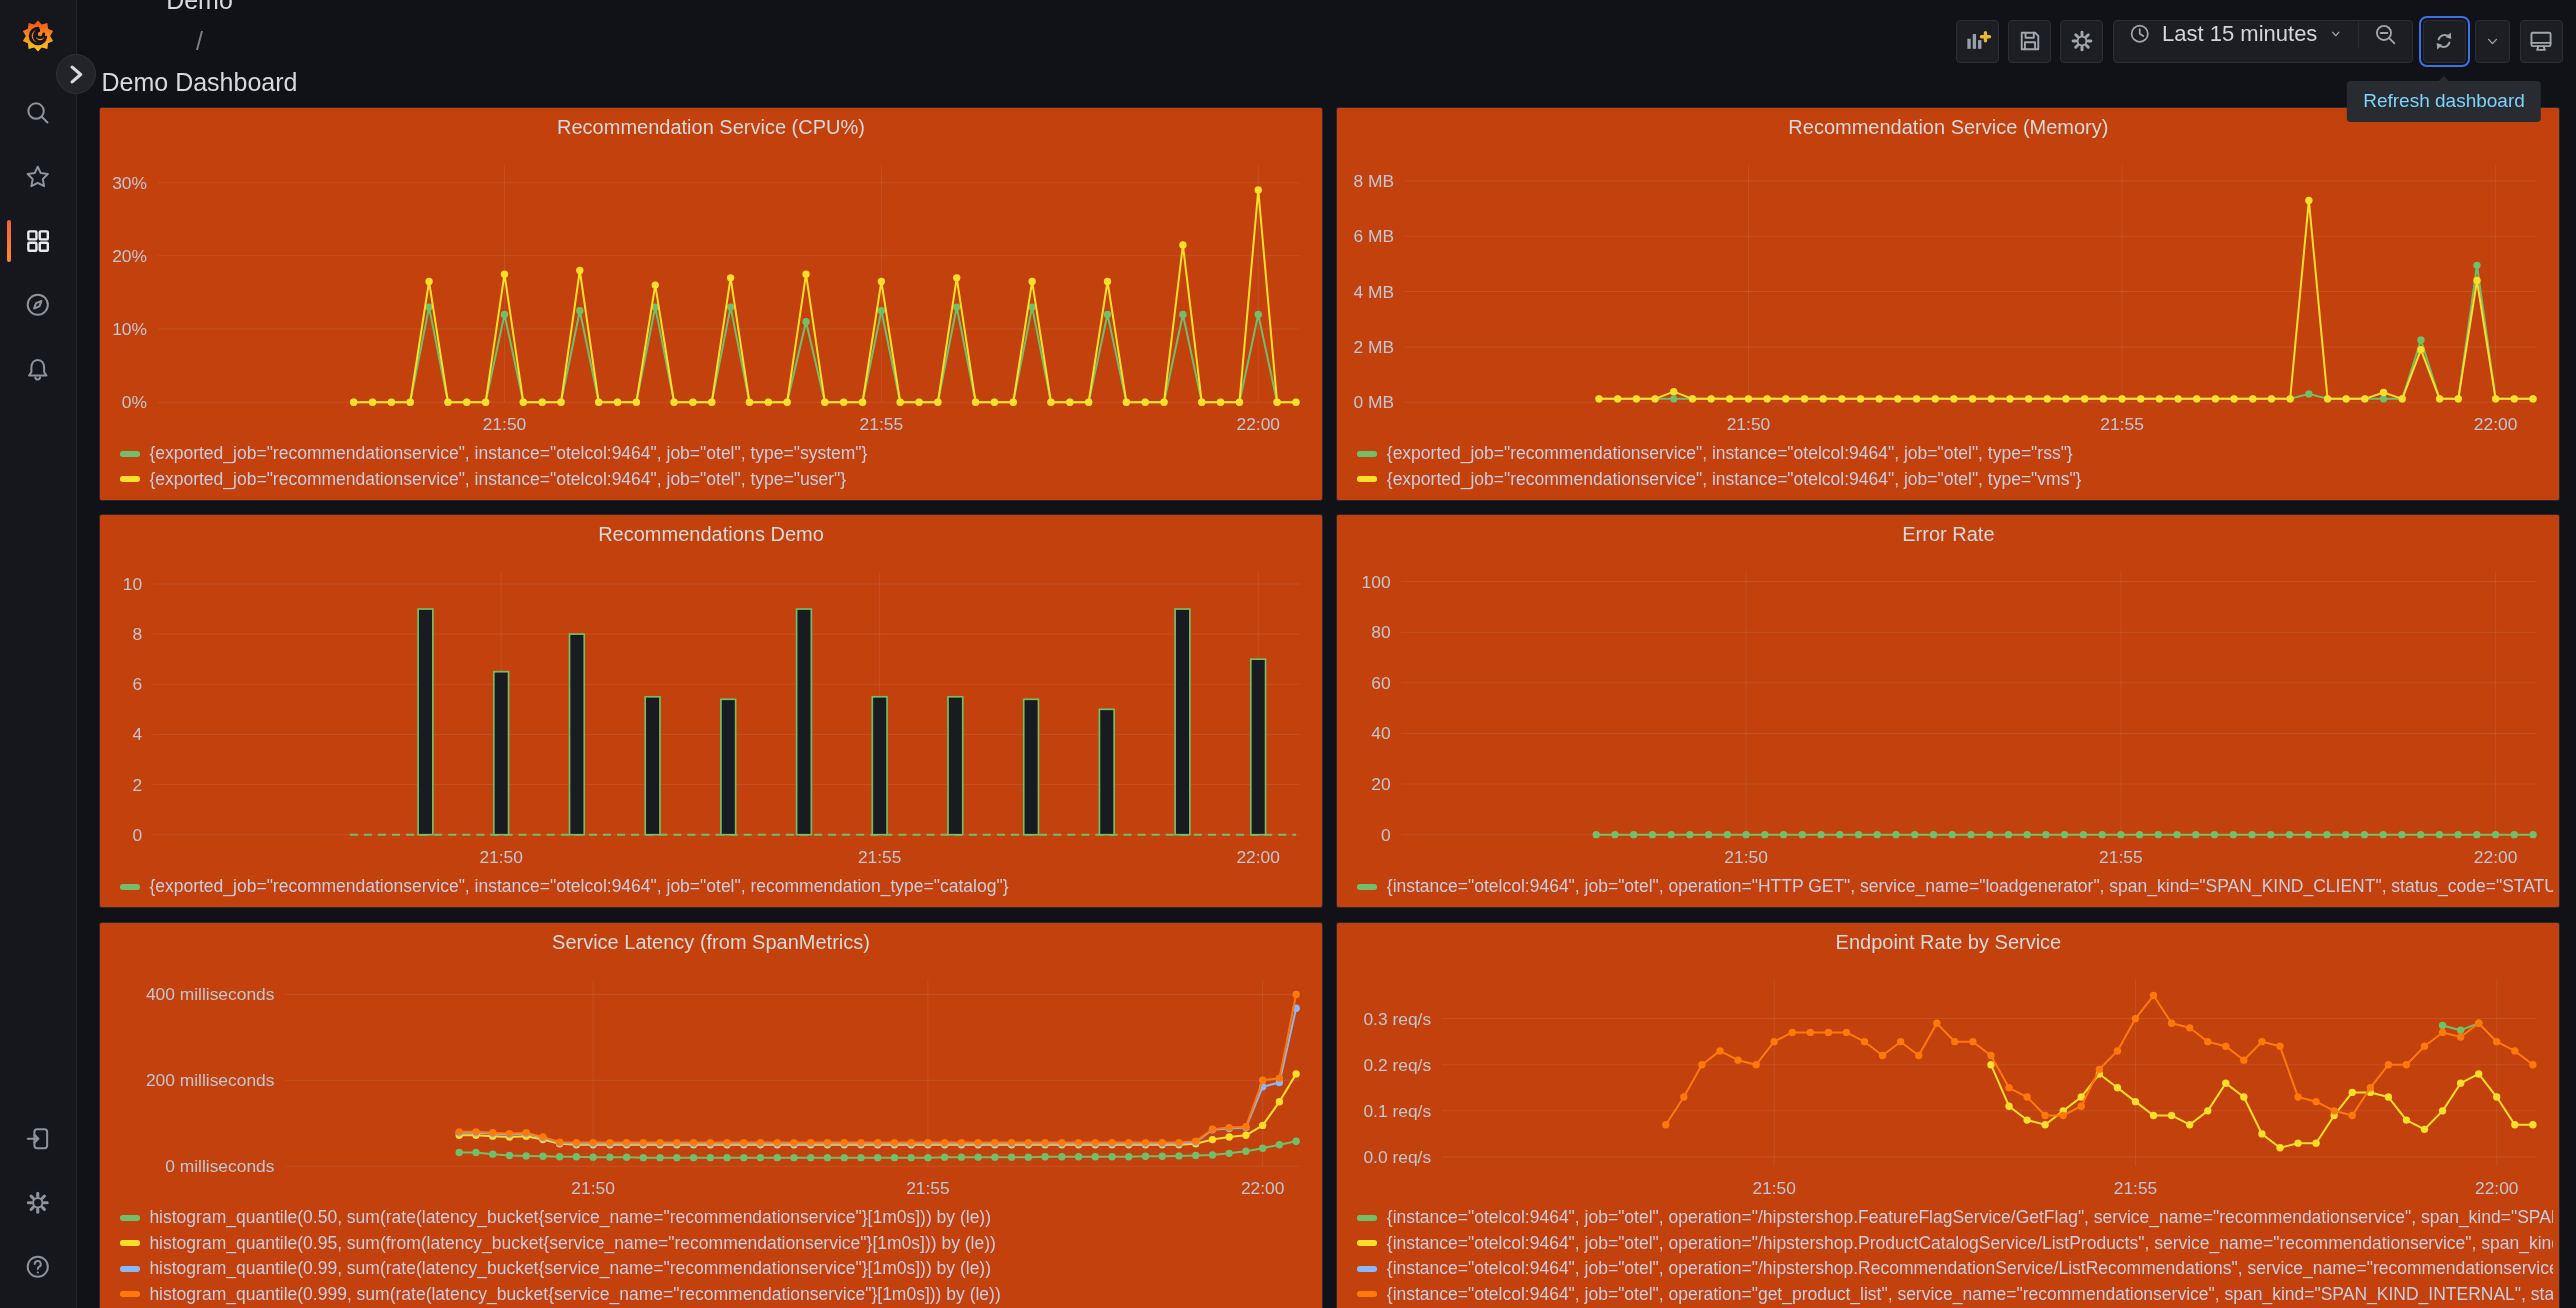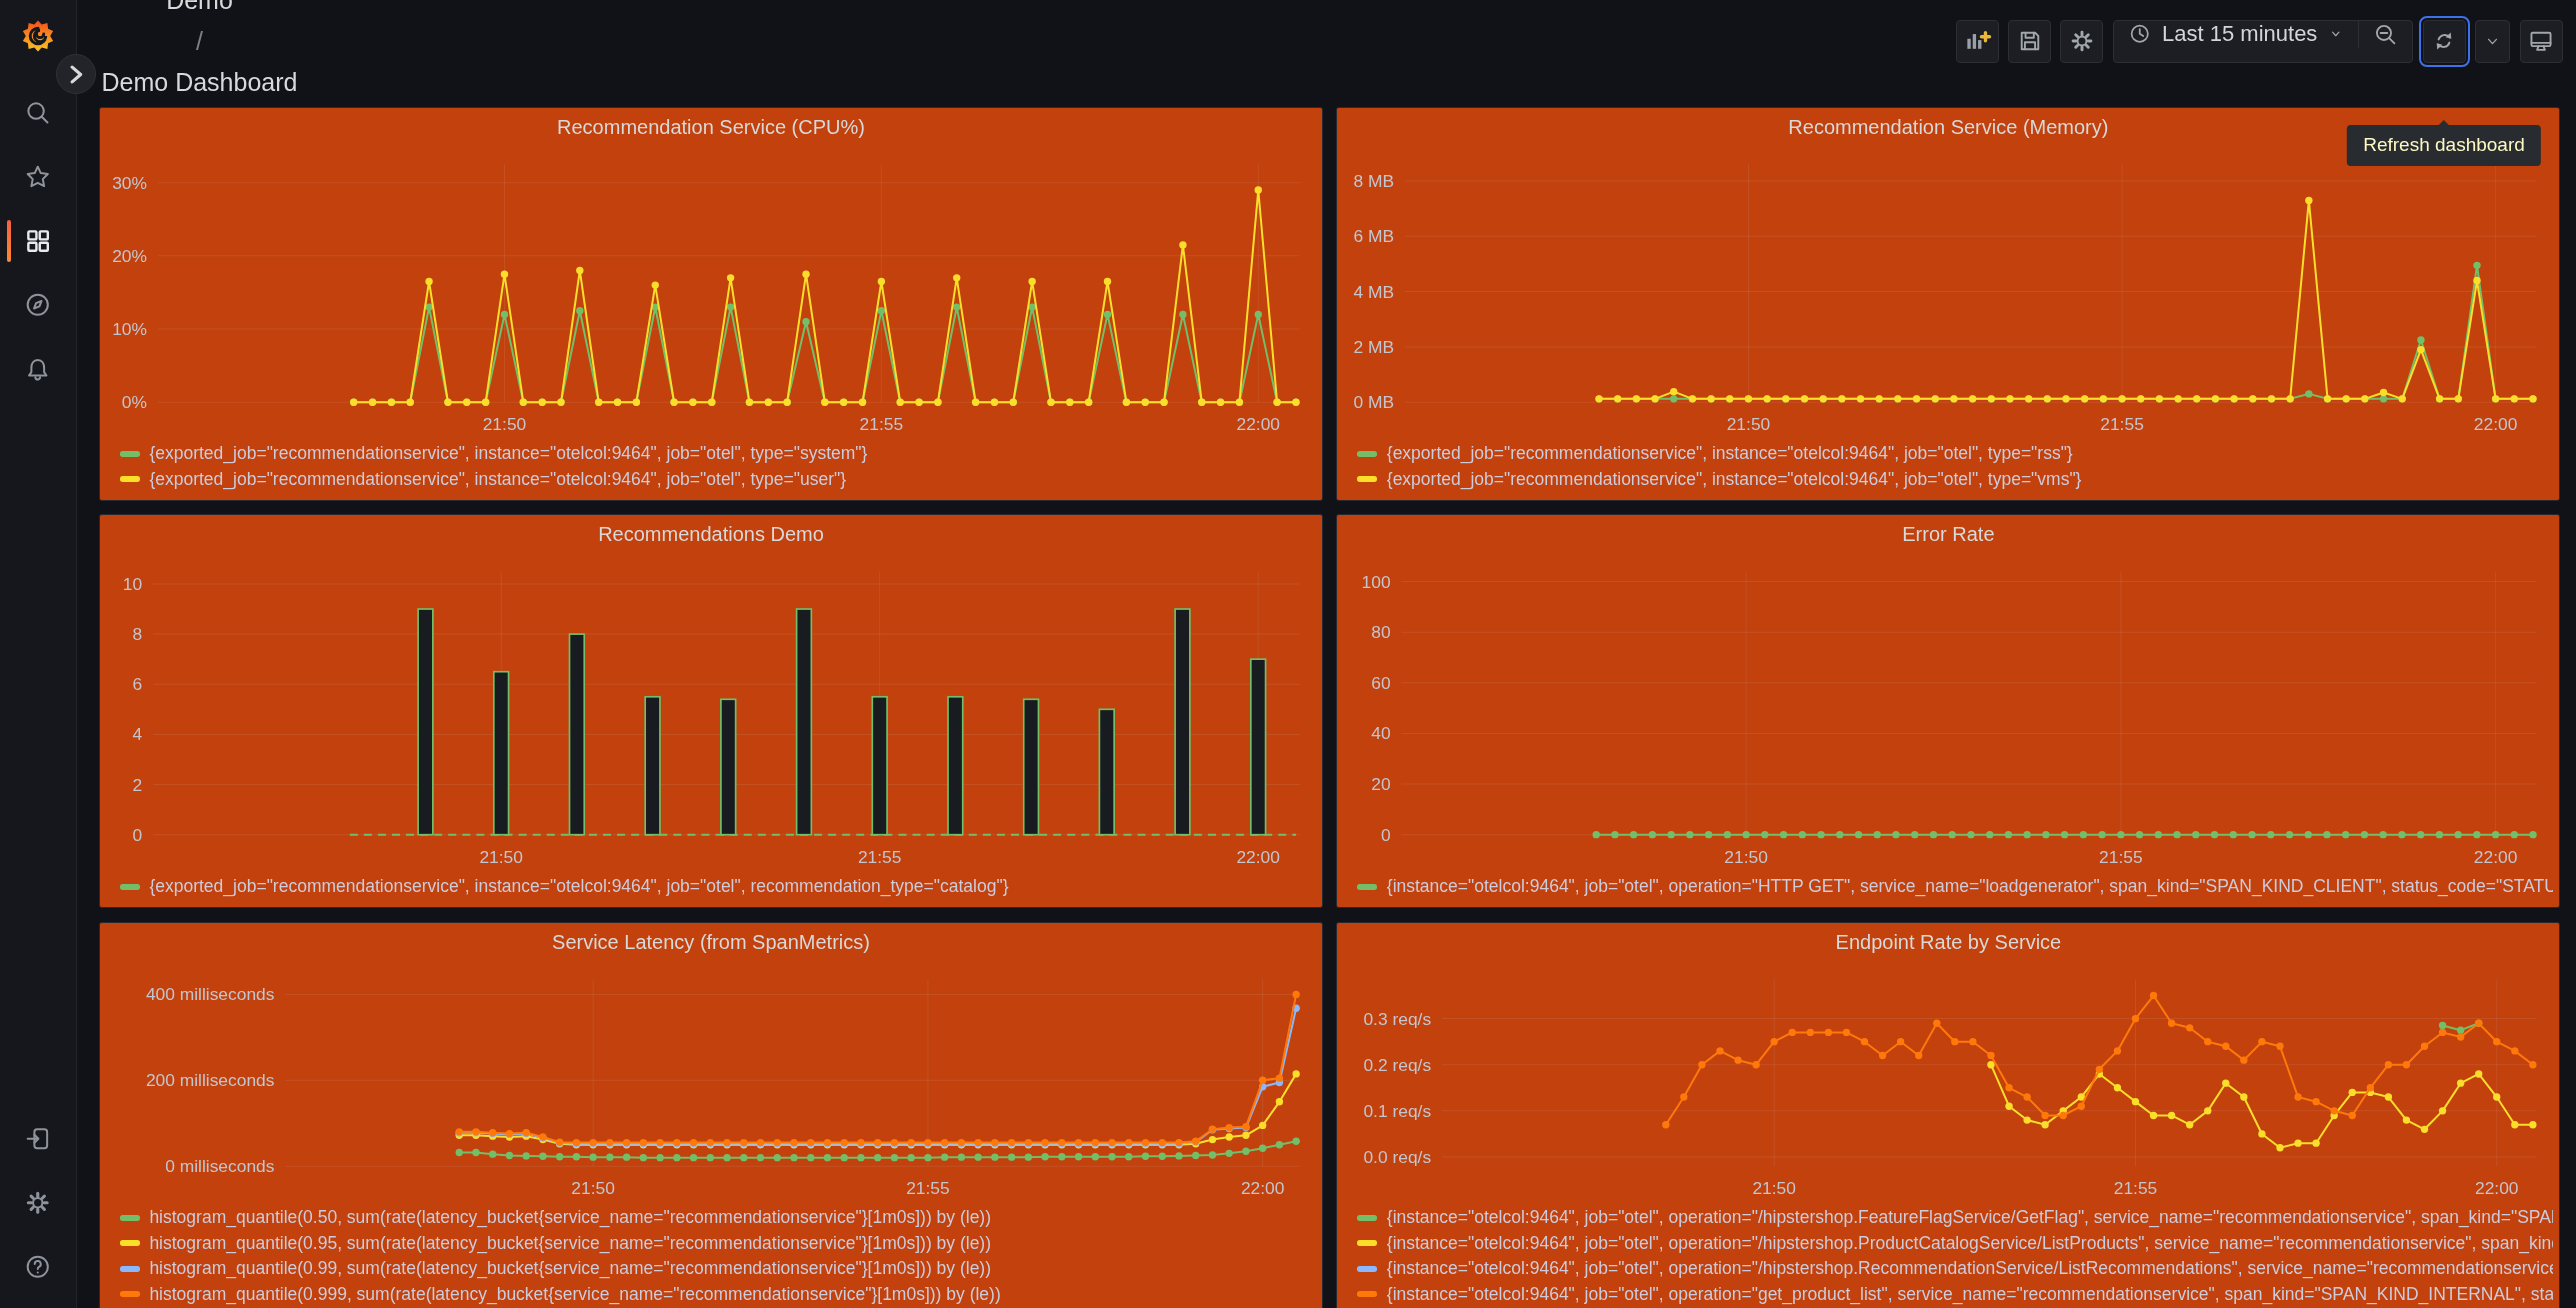--- a/index.html
+++ b/index.html
@@ -35,21 +35,21 @@
   .tbtn svg{stroke:#a2a7ad;fill:none;stroke-width:3;stroke-linecap:round;stroke-linejoin:round;}
   .tgroup{display:flex;align-items:flex-start;background:#1c1e23;border:0.7px solid #2c2e35;border-radius:4px;height:43px;box-sizing:border-box;}
   .tseg{display:flex;align-items:center;gap:9.4px;padding:0 13.4px;cursor:pointer;}
   .tseg + .tseg{border-left:0.7px solid #2c2e35;}
   .tseg svg{stroke:#a2a7ad;fill:none;stroke-width:3;stroke-linecap:round;stroke-linejoin:round;}
   .time-label{font-size:22px;color:#d3d5d9;}
   .focus{outline:2.7px solid #3d71e8;outline-offset:2px;border-radius:4px;}
   .caret-btn{min-width:35px;}
   
   .tooltip{position:absolute;top:81px;right:132px;transform:translateX(50%);
-    background:#282b30;color:#fef9c3;font-size:19px;padding:9.4px 16px;border-radius:4px;z-index:20;white-space:nowrap;margin-top:44px;}
+    background:#282b30;color:#7dd3fc;font-size:19px;padding:9.4px 16px;border-radius:4px;z-index:20;white-space:nowrap;}
   .tooltip::after{content:"";position:absolute;top:-10.7px;left:50%;margin-left:-6.7px;
     border:6.7px solid transparent;border-bottom-color:#282b30;}
   
   .panel-grid{position:absolute;left:99px;top:107px;width:2462px;display:grid;
     grid-template-columns:1224px 1224px;grid-auto-rows:394px;gap:13.4px;}
   .panel{background:#c2410c;border:0.7px solid #26292f;border-radius:2.7px;display:flex;flex-direction:column;overflow:hidden;}
   .panel-header{height:39px;flex:0 0 39px;display:flex;align-items:center;justify-content:center;cursor:pointer;}
   .panel-title{font-size:20px;font-weight:500;color:#d8d9da;}
   .chart-wrap{flex:1 1 auto;min-height:0;padding:0 2.7px;}
   svg.chart{width:100%;height:100%;display:block;}
@@ -890,21 +890,21 @@
           <circle cx="1780.0" cy="48.4" r="5.5" fill="#FF780A"></circle>
         </svg>
     </div>
     <div class="legend">
         <div class="legend-row">
           <span class="swatch" style="background: rgb(115, 191, 105);"></span>
           <span>histogram_quantile(0.50, sum(rate(latency_bucket{service_name="recommendationservice"}[1m0s])) by (le))</span>
         </div>
         <div class="legend-row">
           <span class="swatch" style="background: rgb(250, 222, 42);"></span>
-          <span>histogram_quantile(0.95, sum(rate(latency_bucket{service_name="recommendationservice"}[1m0s])) by (le))</span>
+          <span>histogram_quantile(0.95, sum(from(latency_bucket{service_name="recommendationservice"}[1m0s])) by (le))</span>
         </div>
         <div class="legend-row">
           <span class="swatch" style="background: rgb(138, 184, 255);"></span>
           <span>histogram_quantile(0.99, sum(rate(latency_bucket{service_name="recommendationservice"}[1m0s])) by (le))</span>
         </div>
         <div class="legend-row">
           <span class="swatch" style="background: rgb(255, 120, 10);"></span>
           <span>histogram_quantile(0.999, sum(rate(latency_bucket{service_name="recommendationservice"}[1m0s])) by (le))</span>
         </div>
       </div>

